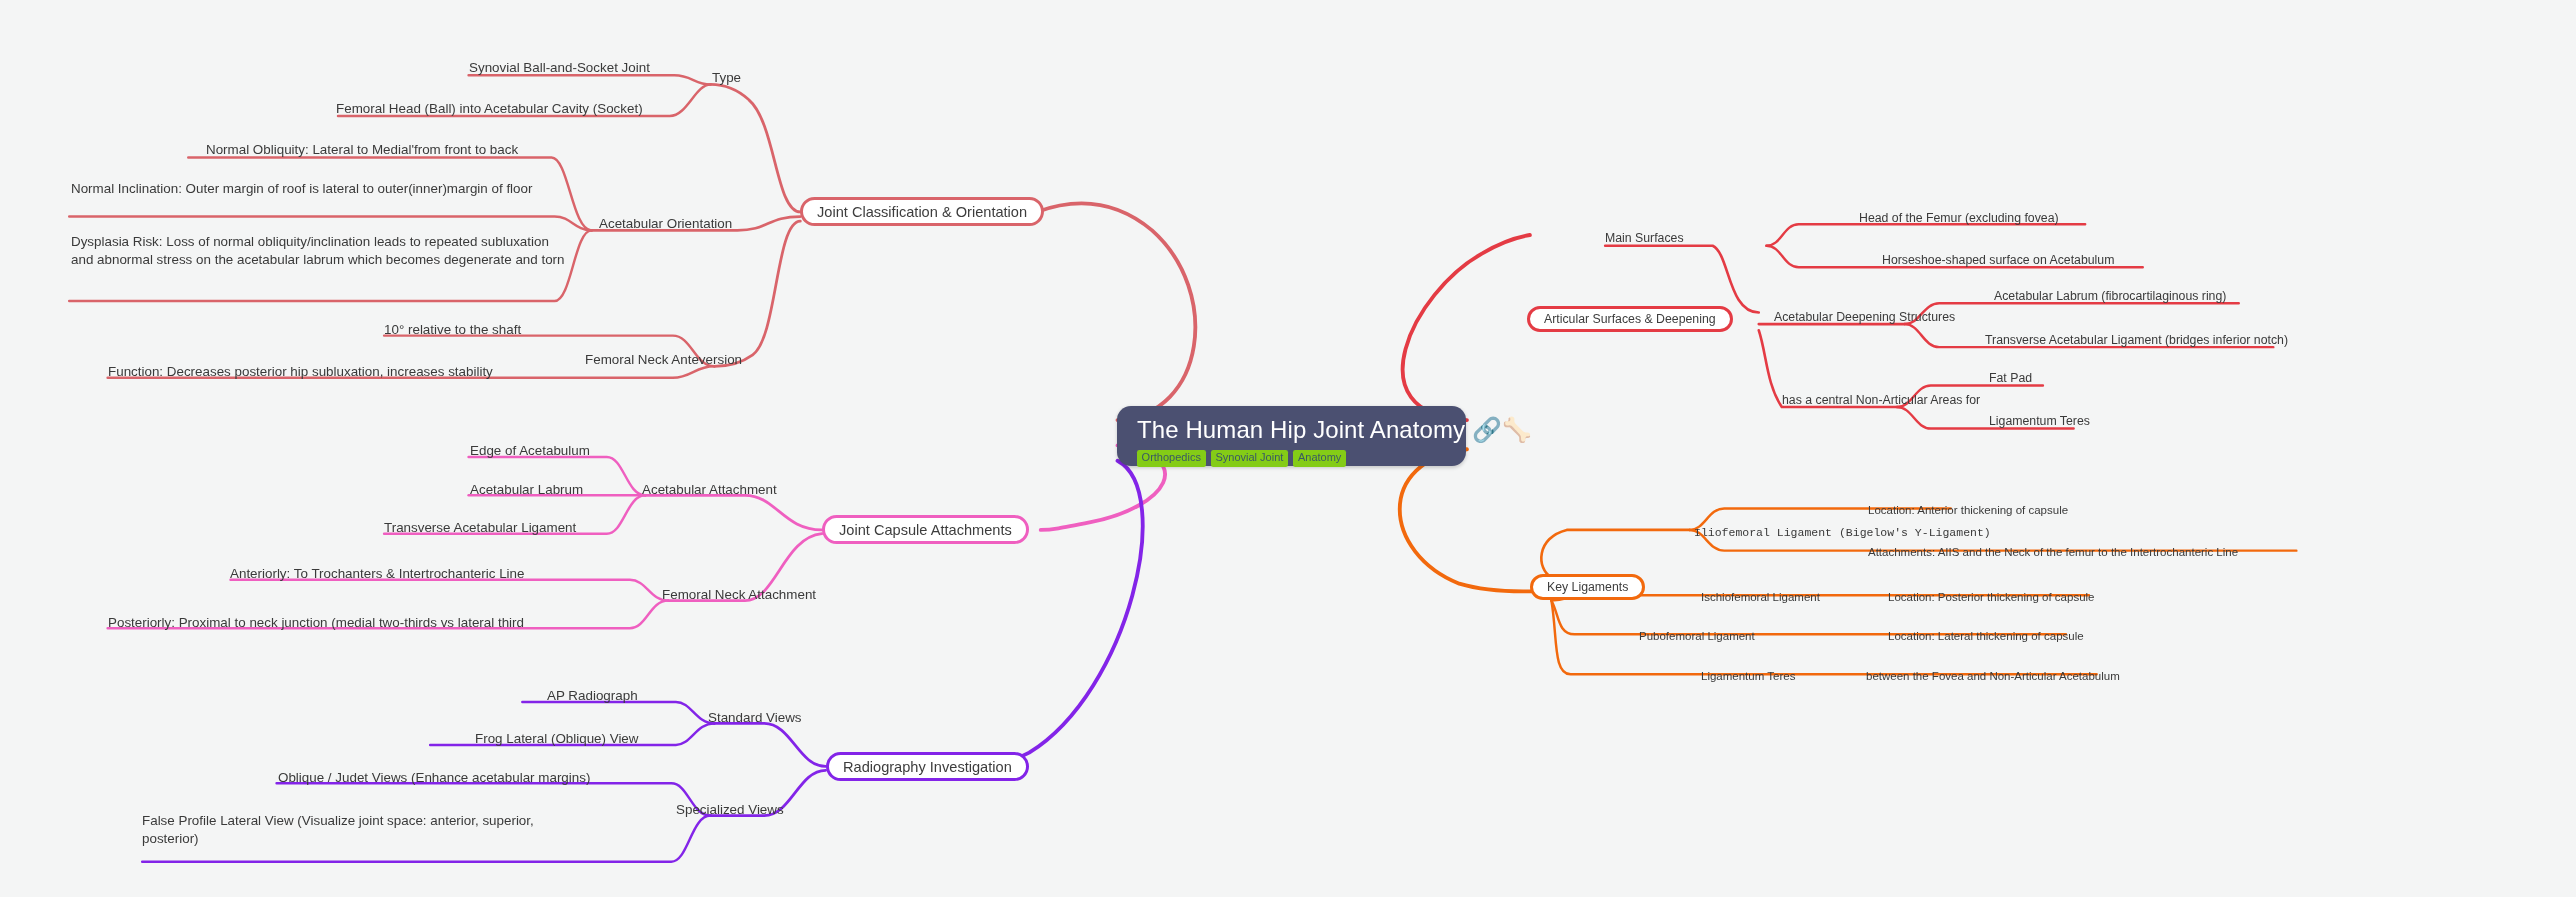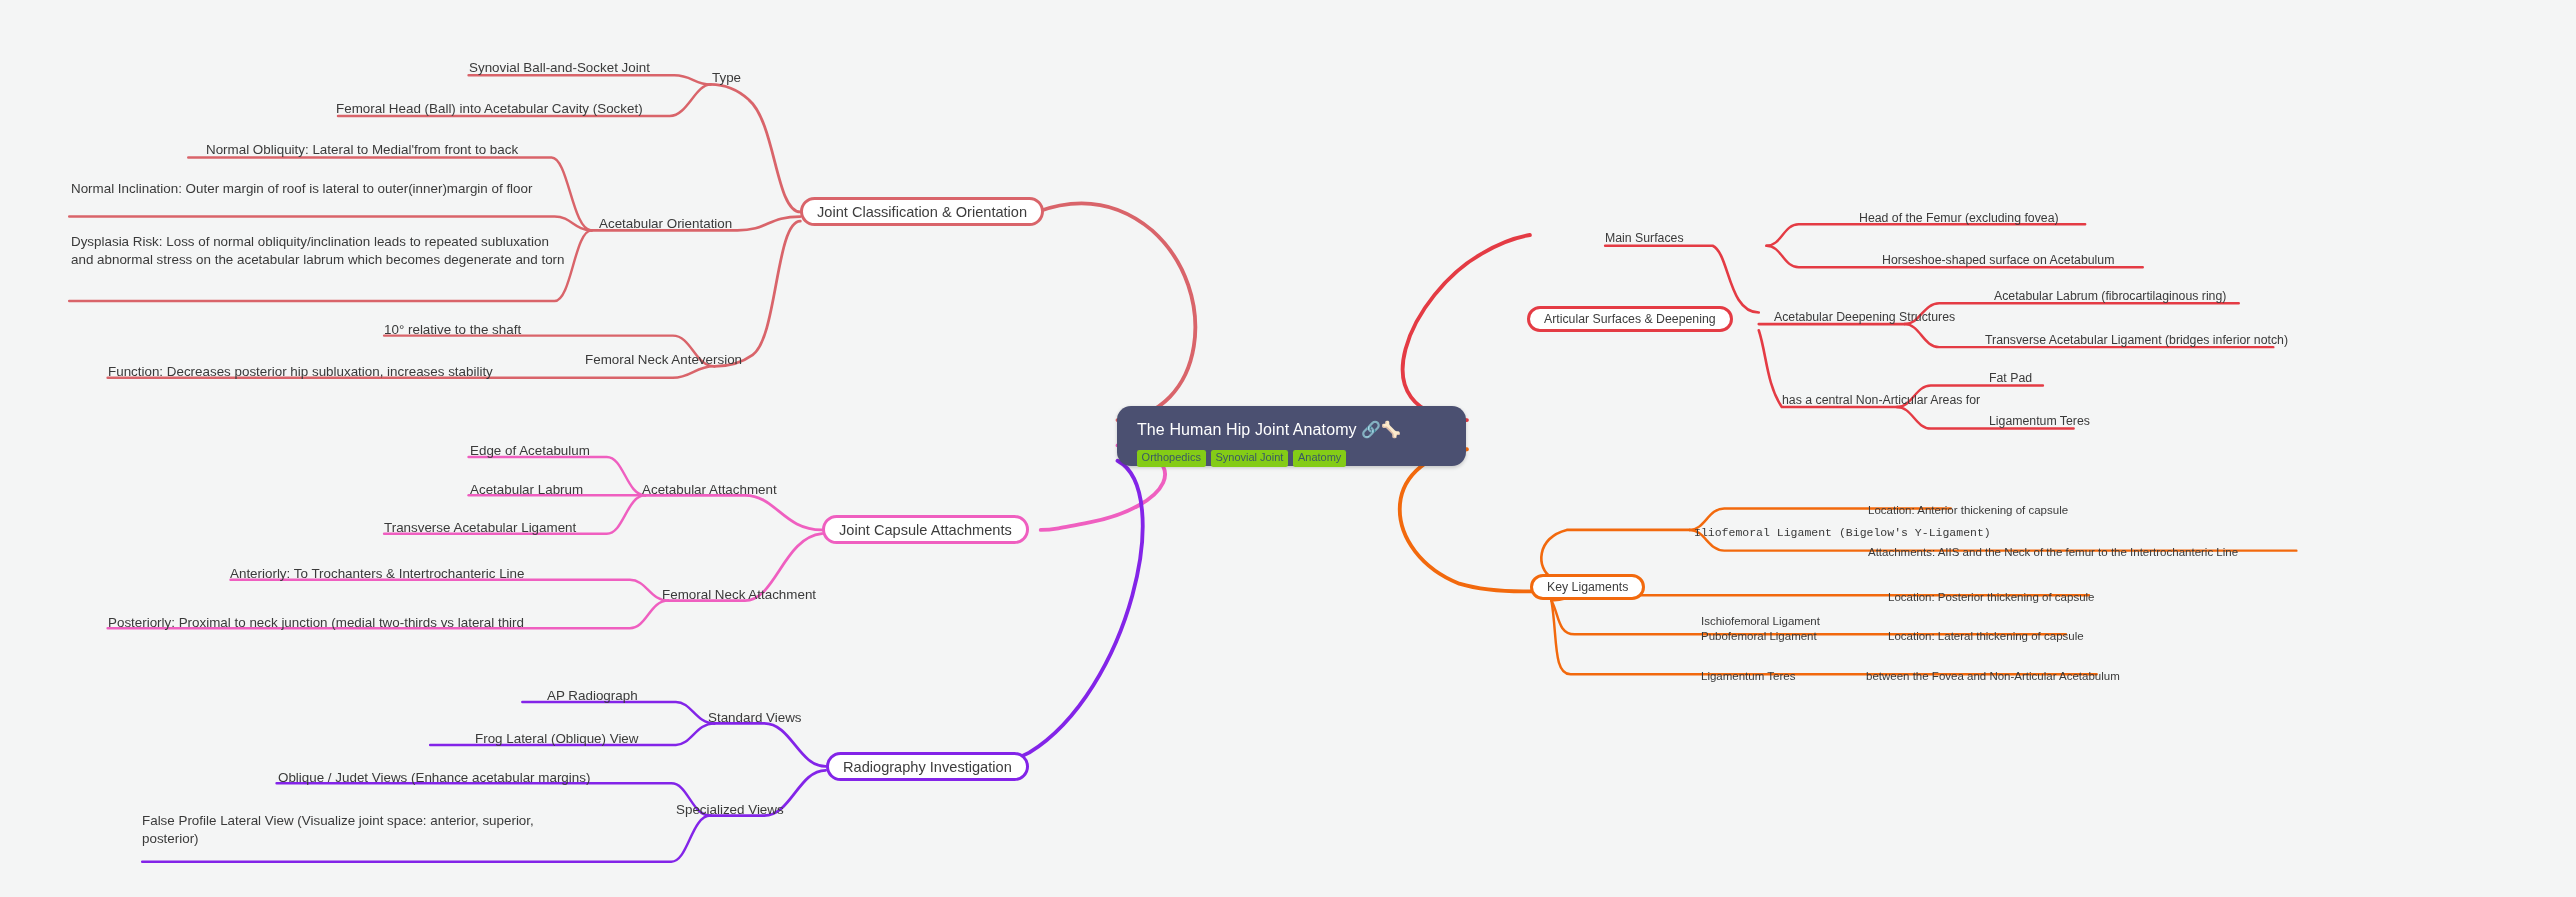--- a/index.html
+++ b/index.html
@@ -19,21 +19,21 @@
     position:absolute;
     background:#4b5071;
     border-radius:14px;
     padding:10.8px 20px 12.3px 20px;
     box-sizing:border-box;
     display:flex;flex-direction:column;align-items:flex-start;
     box-shadow:0 1.5px 3.8px rgba(0,0,0,.18);
   }
   .root-title{
     color:#ffffff;
-    font-size:16px;
+    font-size:24px;
     line-height:26px;
     white-space:nowrap;
     letter-spacing:0.1px;
   }
   .root-tags{display:flex;gap:5.4px;margin-top:7px;}
   .root-tag{
     background:#84cc16;
     color:#3a5a63;
     font-size:11px;
     line-height:13px;
@@ -237,25 +237,25 @@
   <div class="lab sm" style="left:1989px;top:370px;"><span>Fat Pad</span></div>
 
   <div class="lab sm" style="left:1989px;top:413px;"><span>Ligamentum Teres</span></div>
 
   <div class="lab xs" style="left:1694px;top:525px;font-family:Liberation Mono, monospace;"><span>Iliofemoral Ligament (Bigelow's Y-Ligament)</span></div>
 
   <div class="lab xs" style="left:1868px;top:503px;"><span>Location: Anterior thickening of capsule</span></div>
 
   <div class="lab xs" style="left:1868px;top:545px;"><span>Attachments: AIIS and the Neck of the femur to the Intertrochanteric Line</span></div>
 
-  <div class="lab xs" style="left:1701px;top:590px;margin-top:24px;"><span>Ischiofemoral Ligament</span></div>
+  <div class="lab xs" style="left:1701px;top:590px;"><span>Ischiofemoral Ligament</span></div>
 
   <div class="lab xs" style="left:1888px;top:590px;"><span>Location: Posterior thickening of capsule</span></div>
 
-  <div class="lab xs" style="left:1701px;top:629px;text-align:right;"><span>Pubofemoral Ligament</span></div>
+  <div class="lab xs" style="left:1639px;top:629px;text-align:right;"><span>Pubofemoral Ligament</span></div>
 
   <div class="lab xs" style="left:1888px;top:629px;"><span>Location: Lateral thickening of capsule</span></div>
 
   <div class="lab xs" style="left:1701px;top:669px;"><span>Ligamentum Teres</span></div>
 
   <div class="lab xs" style="left:1866px;top:669px;"><span>between the Fovea and  Non-Articular Acetabulum</span></div>
 
 </div>
 
 

